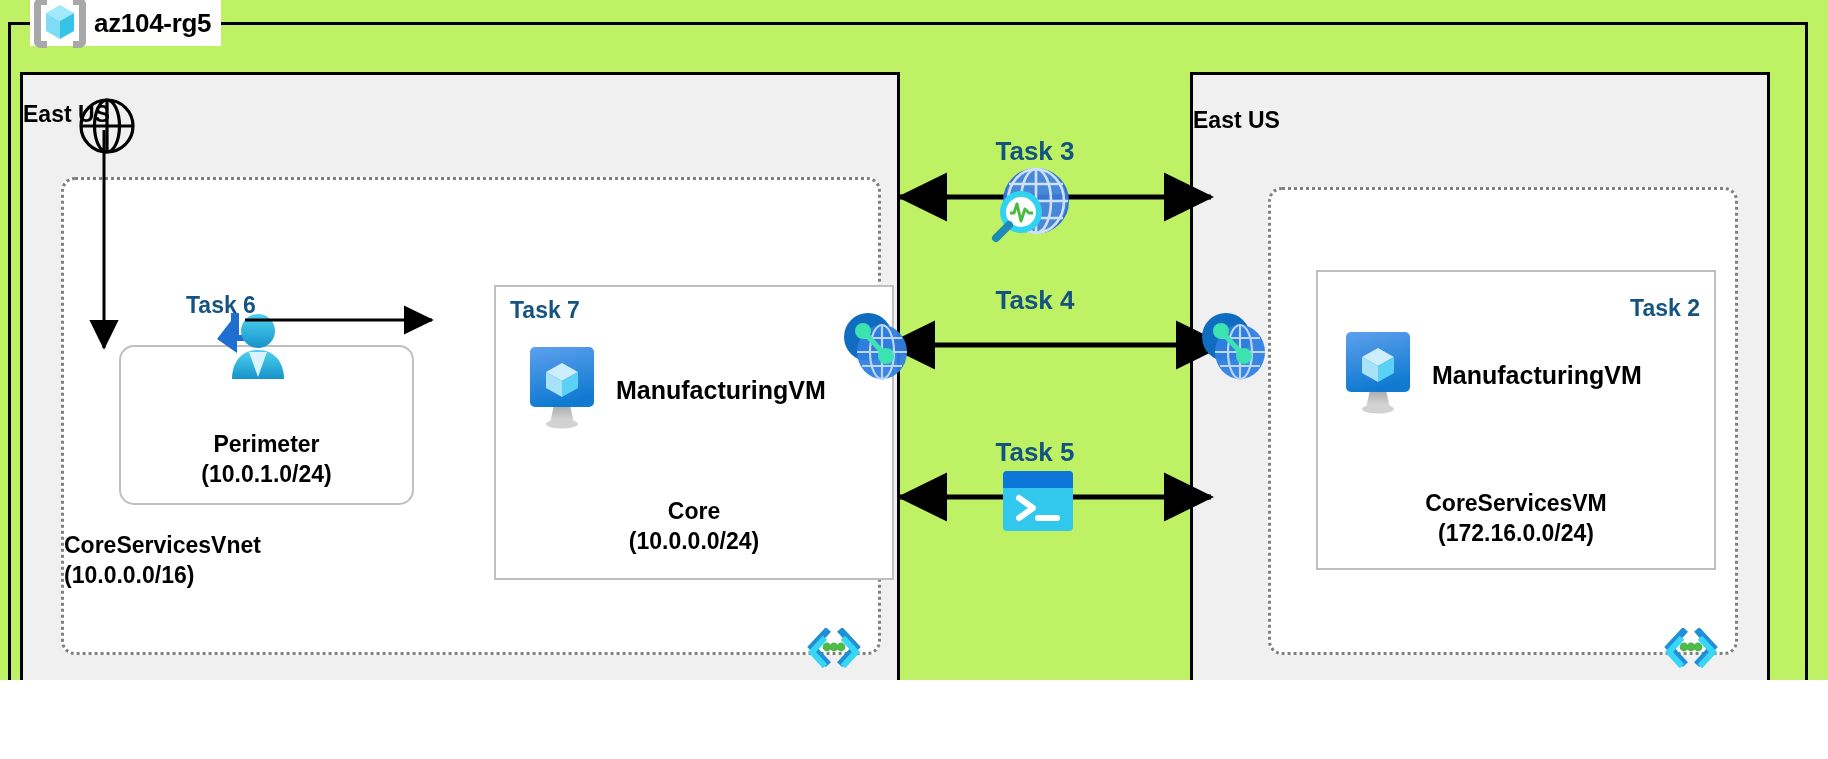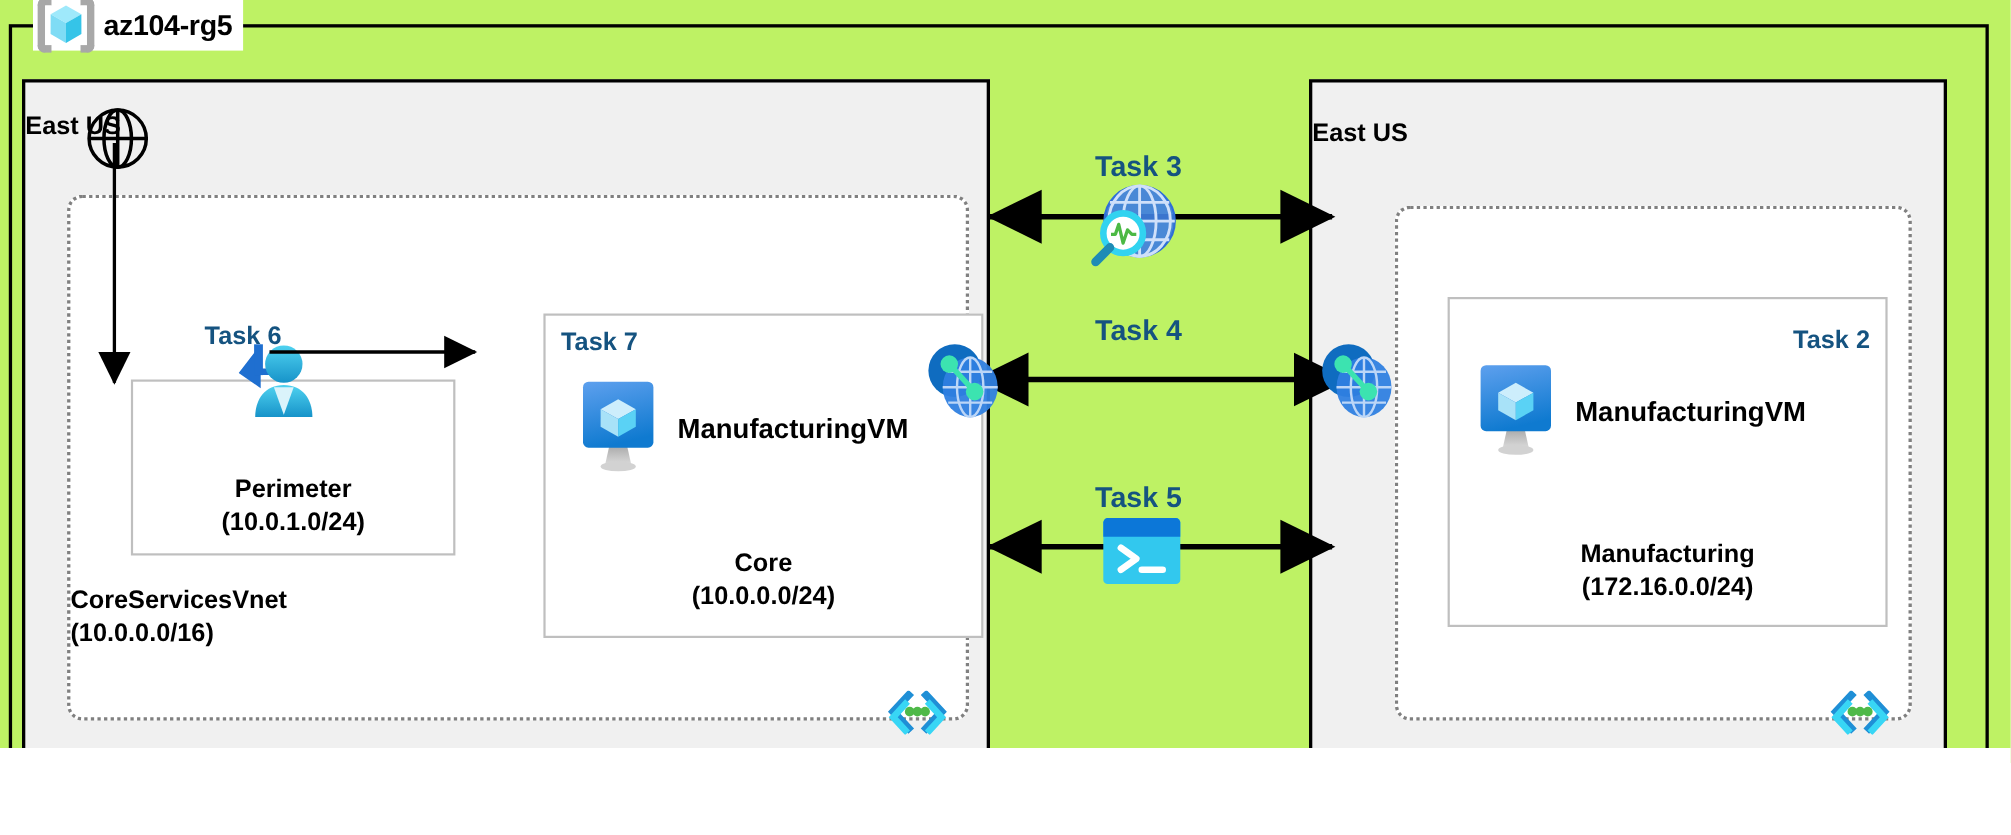--- a/index.html
+++ b/index.html
@@ -40,21 +40,21 @@
   .vnet-label{position:absolute;left:0;right:0;text-align:left;
               font-size:23px;font-weight:bold;color:#000000;line-height:1.28;}
   #vnet-left .vnet-label{bottom:62px;}
   #vnet-right .vnet-label{bottom:56px;}
 
   
   .vnet-corner-icon{position:absolute;right:16px;bottom:-16px;width:56px;height:40px;}
 
   
   .subnet{position:absolute;background:#ffffff;border:2px solid #bfbfbf;box-sizing:border-box;}
-  #subnet-perimeter{left:55px;top:165px;width:295px;height:160px;}
+  #subnet-perimeter{left:55px;top:165px;width:295px;height:160px;border-radius:15px;}
   #subnet-core{left:430px;top:105px;width:400px;height:295px;}
   #subnet-manufacturing{left:45px;top:80px;width:400px;height:300px;}
 
   .task-label{position:absolute;font-size:23px;font-weight:bold;color:#155380;white-space:nowrap;}
   .subnet-label{position:absolute;left:0;right:0;text-align:center;
                 font-size:23px;font-weight:bold;color:#000000;line-height:1.28;}
 
   .vm-row{position:absolute;display:flex;align-items:center;gap:18px;}
   .vm-name{font-size:25px;font-weight:bold;color:#000000;white-space:nowrap;}
 
@@ -197,21 +197,21 @@
               <ellipse cx="36" cy="79" rx="16" ry="4.5" fill="#d2d2d2"></ellipse>
               <rect x="4" y="2" width="64" height="60" rx="5" fill="url(#vmg2)"></rect>
               <polygon points="36,18 52,27 36,36 20,27" fill="#cdeefc"></polygon>
               <polygon points="20,27 36,36 36,52 20,43" fill="#a8e2f8"></polygon>
               <polygon points="52,27 36,36 36,52 52,43" fill="#5ad2f5"></polygon>
             </svg>
           </span>
           <span class="vm-name">ManufacturingVM</span>
         </div>
         <div class="subnet-label" style="bottom:20px;">
-          <span>Manufacturing</span><br>
+          <span>CoreServicesVM</span><br>
           <span>(172.16.0.0/24)</span>
         </div>
       </div>
 
 
       <span class="vnet-corner-icon">
         <svg width="56" height="40" viewBox="0 0 56 40">
           <path d="M20 4 L6 19 L20 34" fill="none" stroke="#1f8fd6" stroke-width="7" stroke-linecap="square"></path>
           <path d="M20 7 L9 19 L20 31" fill="none" stroke="#38d6f5" stroke-width="6" stroke-linecap="square" transform="translate(-3,5)"></path>
           <path d="M36 4 L50 19 L36 34" fill="none" stroke="#1f8fd6" stroke-width="7" stroke-linecap="square"></path>

